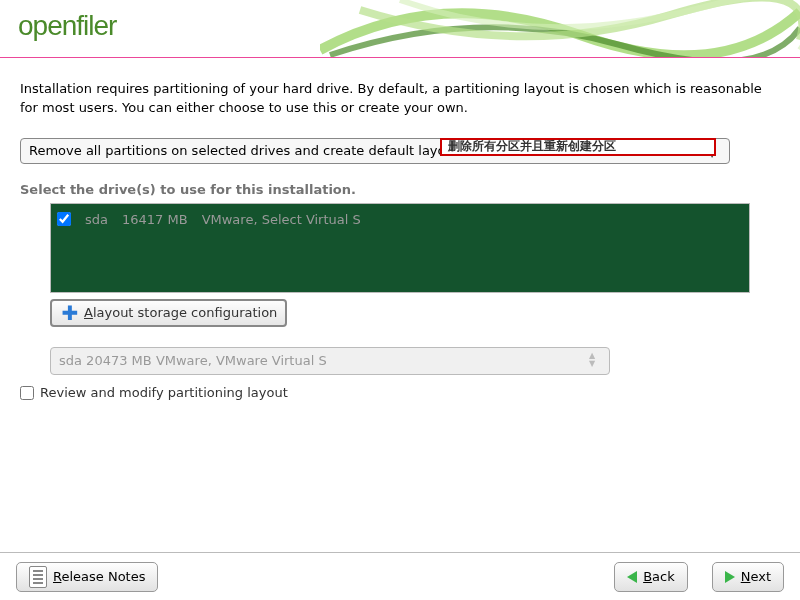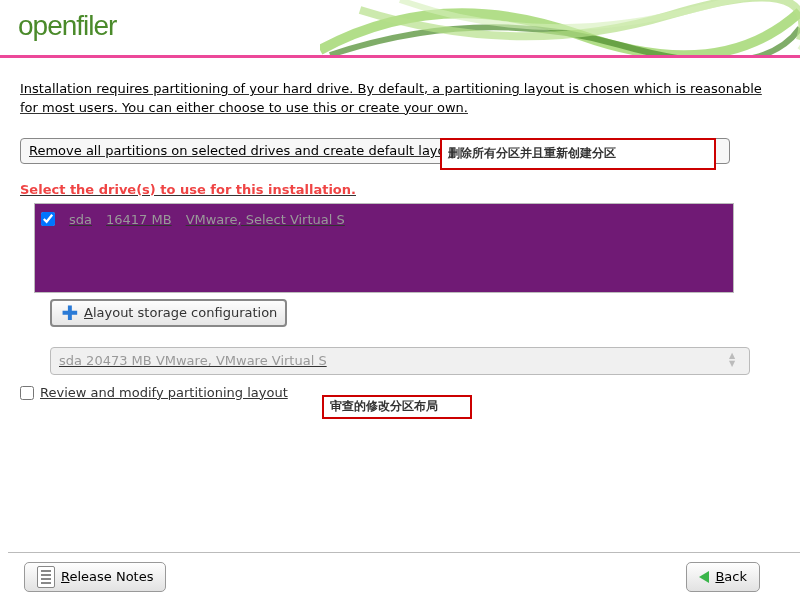--- a/index.html
+++ b/index.html
@@ -1,48 +1,48 @@
 <!DOCTYPE html>
 <html><head>
 <meta charset="utf-8">
 <style>
 * { box-sizing: border-box; margin: 0; padding: 0; }
 body { font-family: "DejaVu Sans", Arial, sans-serif; font-size: 13px; color: #333; background: #fff; width: 800px; height: 600px; position: relative; overflow: hidden; }
 
-.header { height: 58px; background: #fff; border-bottom: 3px solid #ec4899; position: relative; overflow: hidden; }
+.header { height: 58px; background: #fff; border-bottom: 1px solid #ec4899; position: relative; overflow: hidden; }
 .logo { position: absolute; left: 18px; top: 10px; font-size: 28px; font-weight: 300; color: #4a8a2a; letter-spacing: -1px; font-family: Arial, sans-serif; }
 .swirl { position: absolute; right: 0; top: 0; width: 480px; height: 58px; }
 
-.content { padding: 22px 20px 0 20px; text-decoration: underline; }
+.content { padding: 22px 20px 0 20px; }
 .intro { color: #000; line-height: 1.45; margin-bottom: 20px; }
 
 .combo-row { display: flex; align-items: center; position: relative; margin-bottom: 18px; }
 .layout-select { width: 710px; height: 26px; border: 1px solid #888; border-radius: 4px; background: #f7f7f7; display: flex; align-items: center; position: relative; }
 .layout-select-text { padding: 0 8px; font-size: 13px; color: #000; }
 .spinner { position: absolute; right: 4px; top: 2px; width: 16px; height: 20px; display: flex; flex-direction: column; justify-content: center; font-size: 8px; color: #333; line-height: 8px; }
-.annot1 { position: absolute; left: 420px; top: 0; height: 32px; width: 276px; border: 2px solid #c00; display: flex; align-items: center; padding: 0 6px; font-size: 12px; font-weight: bold; background: #fff; }
+.annot1 { position: absolute; left: 420px; top: 0; height: 18px; width: 276px; border: 2px solid #c00; display: flex; align-items: center; padding: 0 6px; font-size: 12px; font-weight: bold; background: #fff; }
 
-.label-bold { font-weight: bold; color: #ef4444; margin-bottom: 6px; }
+.label-bold { font-weight: bold; color: #737373; margin-bottom: 6px; }
 
-.drive-box { margin: 0 0 0 14px; width: 700px; height: 90px; border: 1px solid #bbb; background: #701a75; padding: 8px 6px; }
+.drive-box { margin: 0 0 0 30px; width: 700px; height: 90px; border: 1px solid #bbb; background: #14532d; padding: 8px 6px; }
 .drive-row { display: flex; align-items: center; color: #999; font-size: 13px; gap: 14px; }
 .drive-row input[type=checkbox] { width: 14px; height: 14px; }
 
 .adv-btn { margin: 6px 0 14px 30px; height: 28px; border: 2px solid #888; border-radius: 4px; background: linear-gradient(#fdfdfd,#e6e6e6); display: inline-flex; align-items: center; padding: 0 8px; gap: 4px; cursor: pointer; }
 .plus-icon { width: 20px; height: 20px; display: inline-flex; align-items: center; justify-content: center; color: #2a7ad6; font-size: 20px; font-weight: bold; line-height: 1; }
 .adv-btn .u { text-decoration: underline; }
 
-.boot-select { margin: 6px 0 10px 30px; width: 700px; height: 28px; border: 1px solid #bbb; border-radius: 4px; background: #f0f0f0; display: flex; align-items: center; position: relative; color: #999; padding: 0 8px; }
+.boot-select { margin: 6px 0 10px 30px; width: 560px; height: 28px; border: 1px solid #bbb; border-radius: 4px; background: #f0f0f0; display: flex; align-items: center; position: relative; color: #999; padding: 0 8px; }
 .boot-select .spinner { color: #bbb; }
 
 .review-row { display: flex; align-items: flex-start; gap: 6px; margin-top: 2px; position: relative; }
 .review-row input[type=checkbox] { width: 14px; height: 14px; margin-top: 1px; }
 .annot2 { position: absolute; left: 302px; top: 10px; width: 150px; height: 24px; border: 2px solid #c00; display: flex; align-items: center; padding: 0 6px; font-size: 12px; font-weight: bold; background: #fff; }
 
-.footer { position: absolute; left: 8px; right: 0; bottom: 0; height: 48px; border-top: 1px solid #bbb; display: flex; align-items: center; padding: 0 16px; }
+.footer { position: absolute; left: 0; right: 0; bottom: 0; height: 48px; border-top: 1px solid #bbb; display: flex; align-items: center; padding: 0 16px; }
 .btn { height: 30px; border: 1px solid #999; border-radius: 5px; background: linear-gradient(#fefefe,#e2e2e2); display: inline-flex; align-items: center; padding: 0 12px; gap: 6px; cursor: pointer; font-size: 13px; color: #000; }
 .btn .u { text-decoration: underline; }
 .release-icon { width: 18px; height: 22px; border: 1px solid #888; border-radius: 2px; background: #fff; position: relative; }
 .release-icon::before { content: ""; position: absolute; left: 3px; top: 3px; right: 3px; height: 2px; background: #888; box-shadow: 0 4px 0 #888, 0 8px 0 #888, 0 12px 0 #888; }
 .spacer { flex: 1; }
 .arrow-left, .arrow-right { width: 0; height: 0; border-top: 6px solid transparent; border-bottom: 6px solid transparent; }
 .arrow-left { border-right: 10px solid #3ab54a; }
 .arrow-right { border-left: 10px solid #3ab54a; }
 </style>
 </head>
@@ -85,27 +85,30 @@
   </div>
 
   <div class="boot-select">
     <span>sda     20473 MB VMware, VMware Virtual S</span>
     <span class="spinner">▲<br>▼</span>
   </div>
 
   <div class="review-row">
     <input type="checkbox" style="">
     <span>Review and modify partitioning layout</span>
-    <div class="annot2">审查的修改分区布局</div>
   </div>
 </div>
 
 <div class="footer">
   <div class="btn">
     <span class="release-icon"></span>
     <span><span class="u">R</span><span>elease Notes</span></span>
   </div>
   <div class="spacer"></div>
   <div class="btn" style="margin-right:24px">
     <span class="arrow-left"></span>
     <span><span class="u">B</span><span>ack</span></span>
   </div>
+  <div class="btn">
+    <span class="arrow-right"></span>
+    <span><span class="u">N</span><span>ext</span></span>
+  </div>
 </div>
 
 </body></html>

